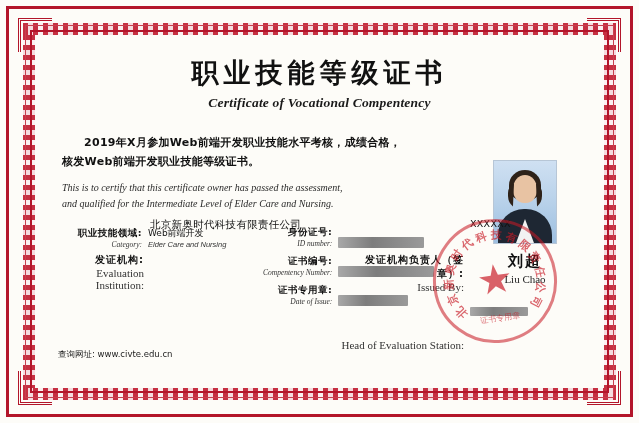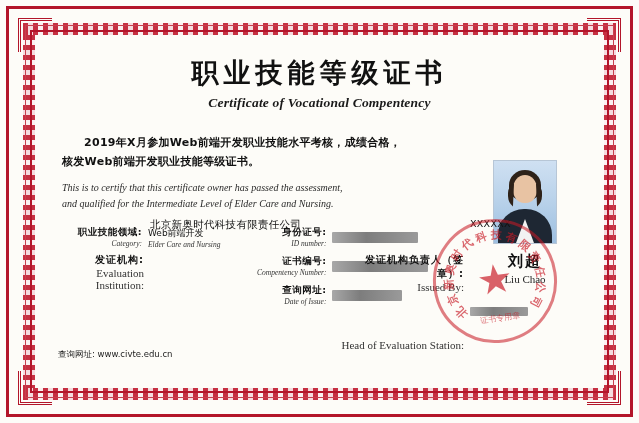--- a/index.html
+++ b/index.html
@@ -115,21 +115,21 @@
   
   .fields {
     position: relative;
     margin: 14px 0 0 22px;
     display: flex;
     gap: 26px;
   }
   .field-col { }
   .field-row {
     display: flex;
-    align-items: center;
+    align-items: flex-end;
     margin-bottom: 7px;
   }
   .field-label {
     width: 80px;
     text-align: right;
     padding-right: 6px;
     flex: none;
   }
   .field-label .cn {
     display: block;
@@ -147,21 +147,21 @@
     color: #333;
   }
   .field-value {
     font-size: 9px;
     color: #111;
     padding-top: 1px;
     font-family: "DejaVu Sans", sans-serif;
   }
   .field-value .en {
     display: block;
-    font-family: Liberation Serif, serif;
+    font-family: Liberation Sans, sans-serif;
     font-style: italic;
     font-size: 7.5px;
     color: #333;
   }
   .redacted {
     display: inline-block;
     height: 9px;
     background: linear-gradient(90deg,#a8a8a8,#7d7d7d 40%,#9a9a9a);
     filter: blur(0.6px);
     vertical-align: middle;
@@ -416,21 +416,21 @@
             <span class="cn">证书编号:</span>
             <span class="en">Compentency Number:</span>
           </div>
           <div class="field-value">
             <span class="redacted w2 tall"></span>
           </div>
         </div>
 
         <div class="field-row">
           <div class="field-label">
-            <span class="cn">查询网址:</span>
+            <span class="cn">证书专用章:</span>
             <span class="en">Date of Issue:</span>
           </div>
           <div class="field-value">
             <span class="redacted w3 tall"></span>
           </div>
         </div>
 
       </div>
     </div>
 

